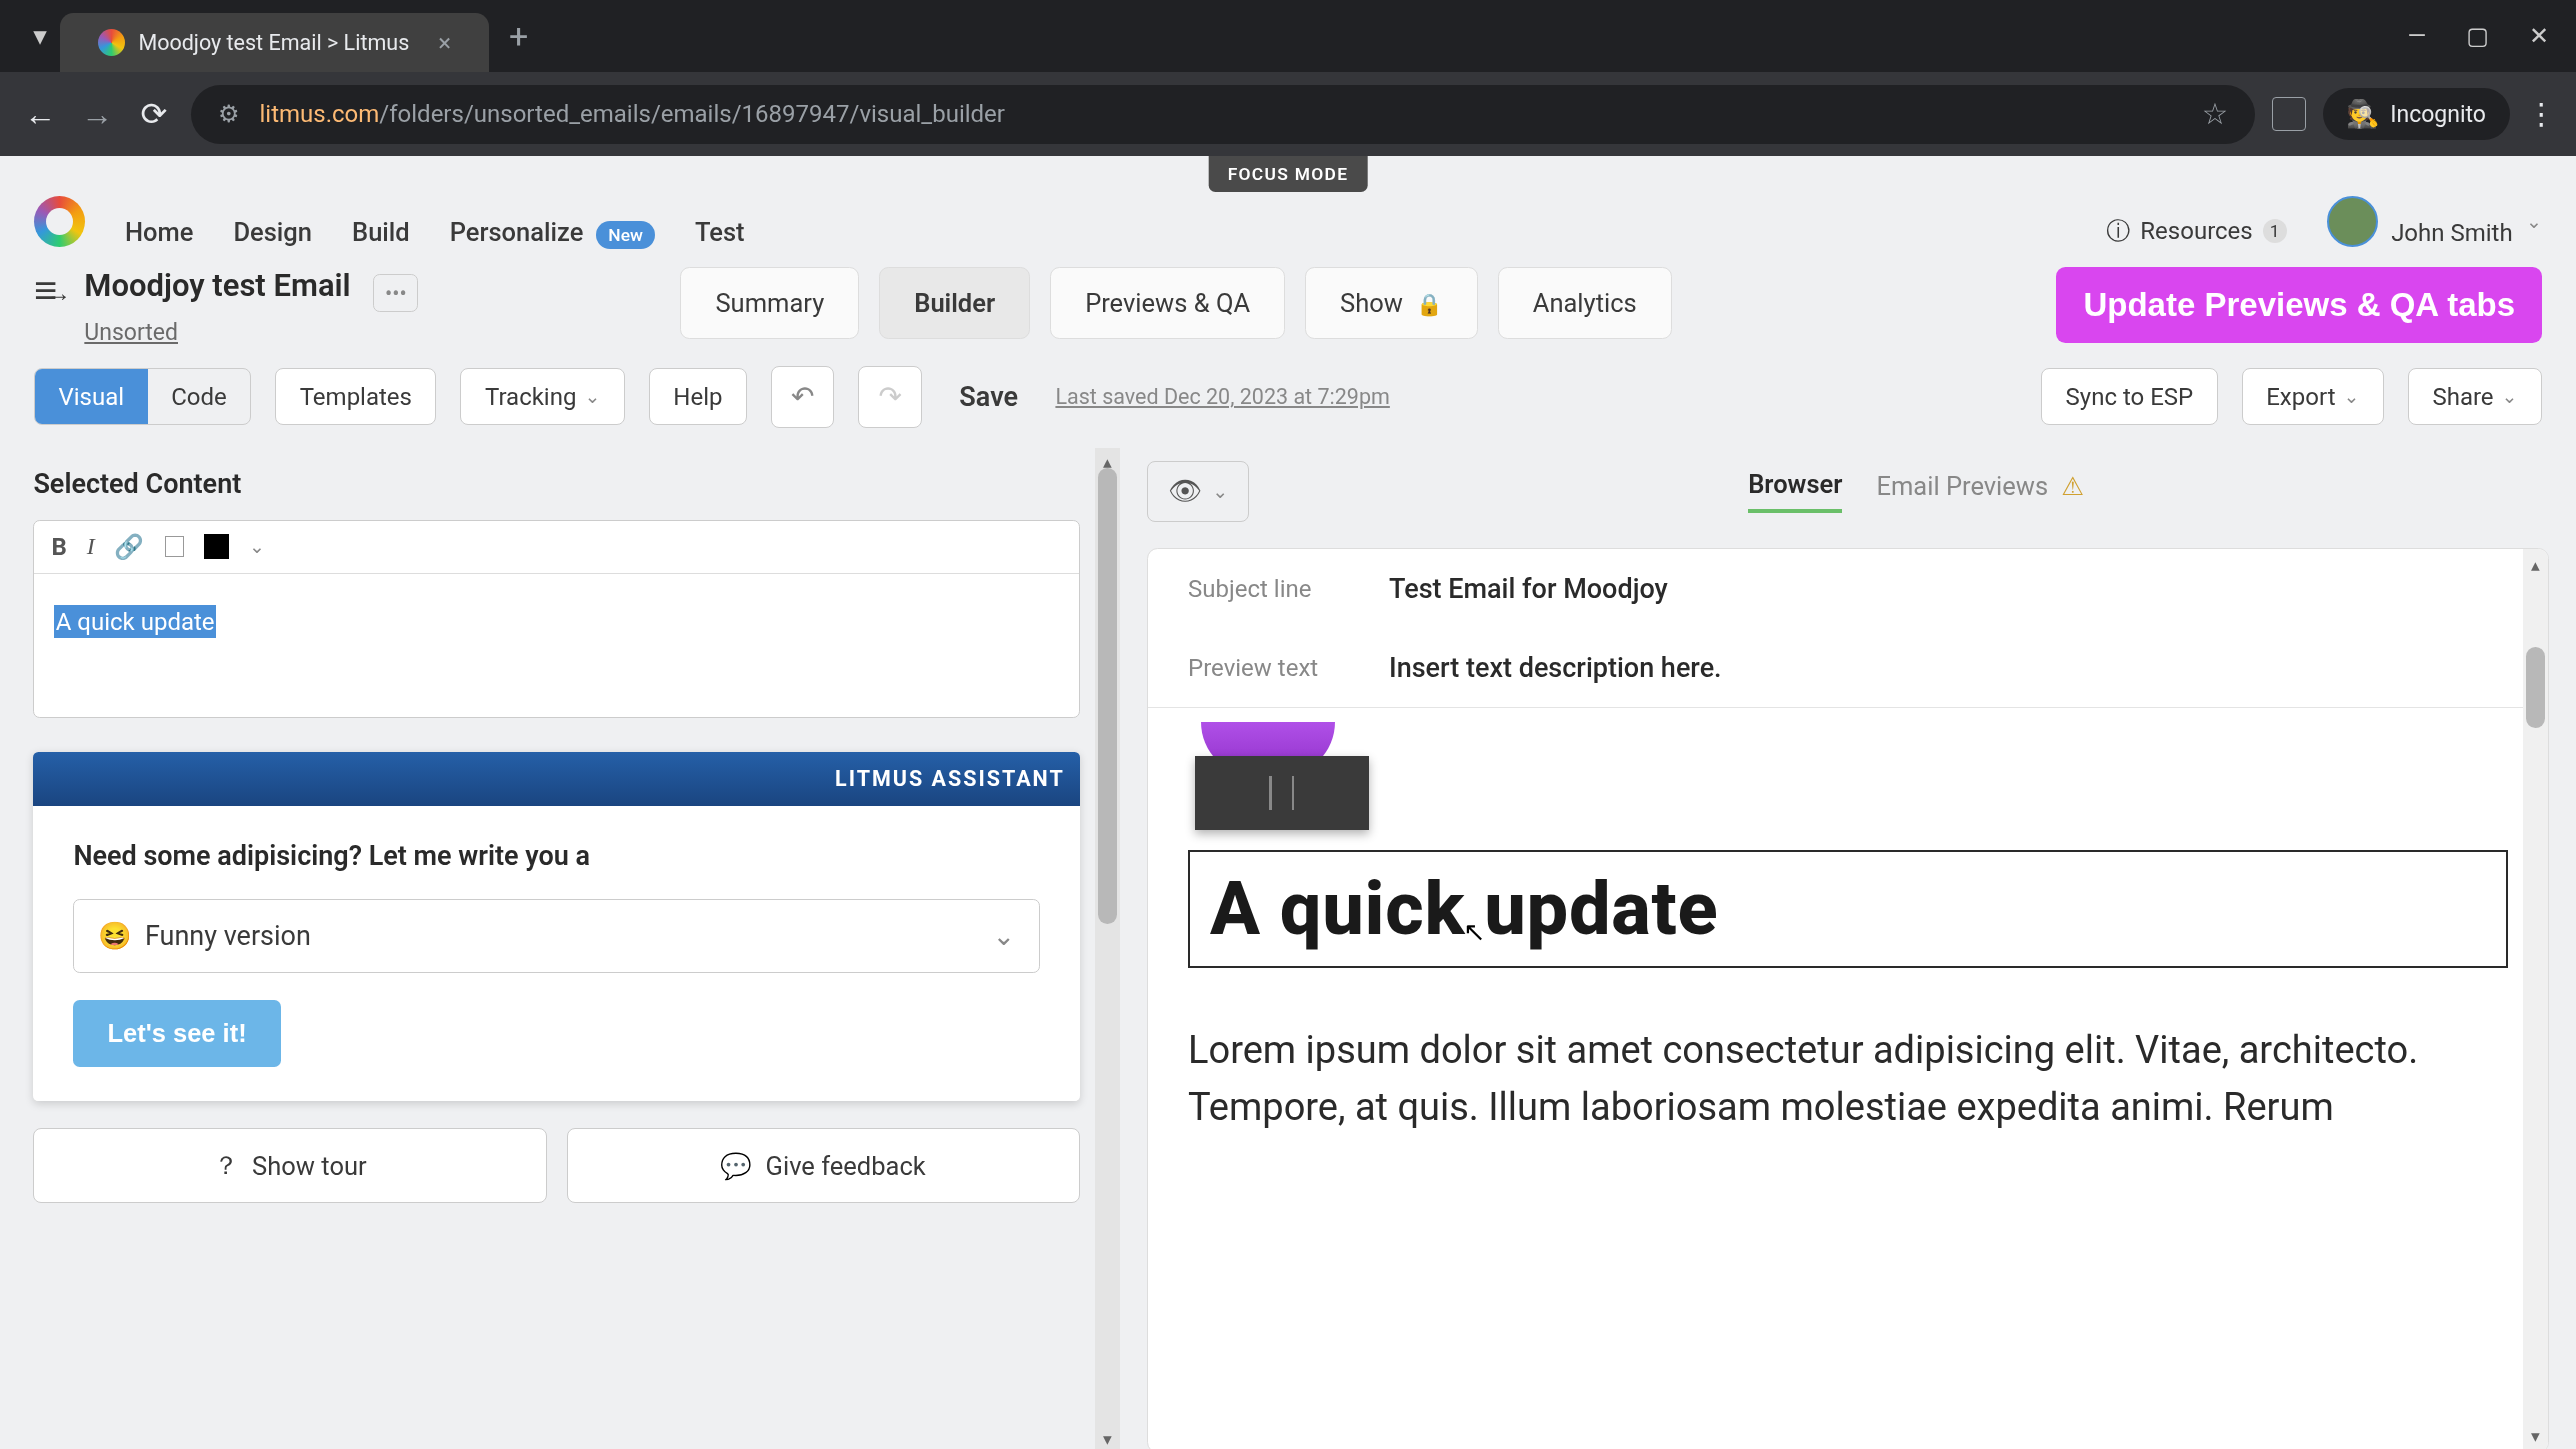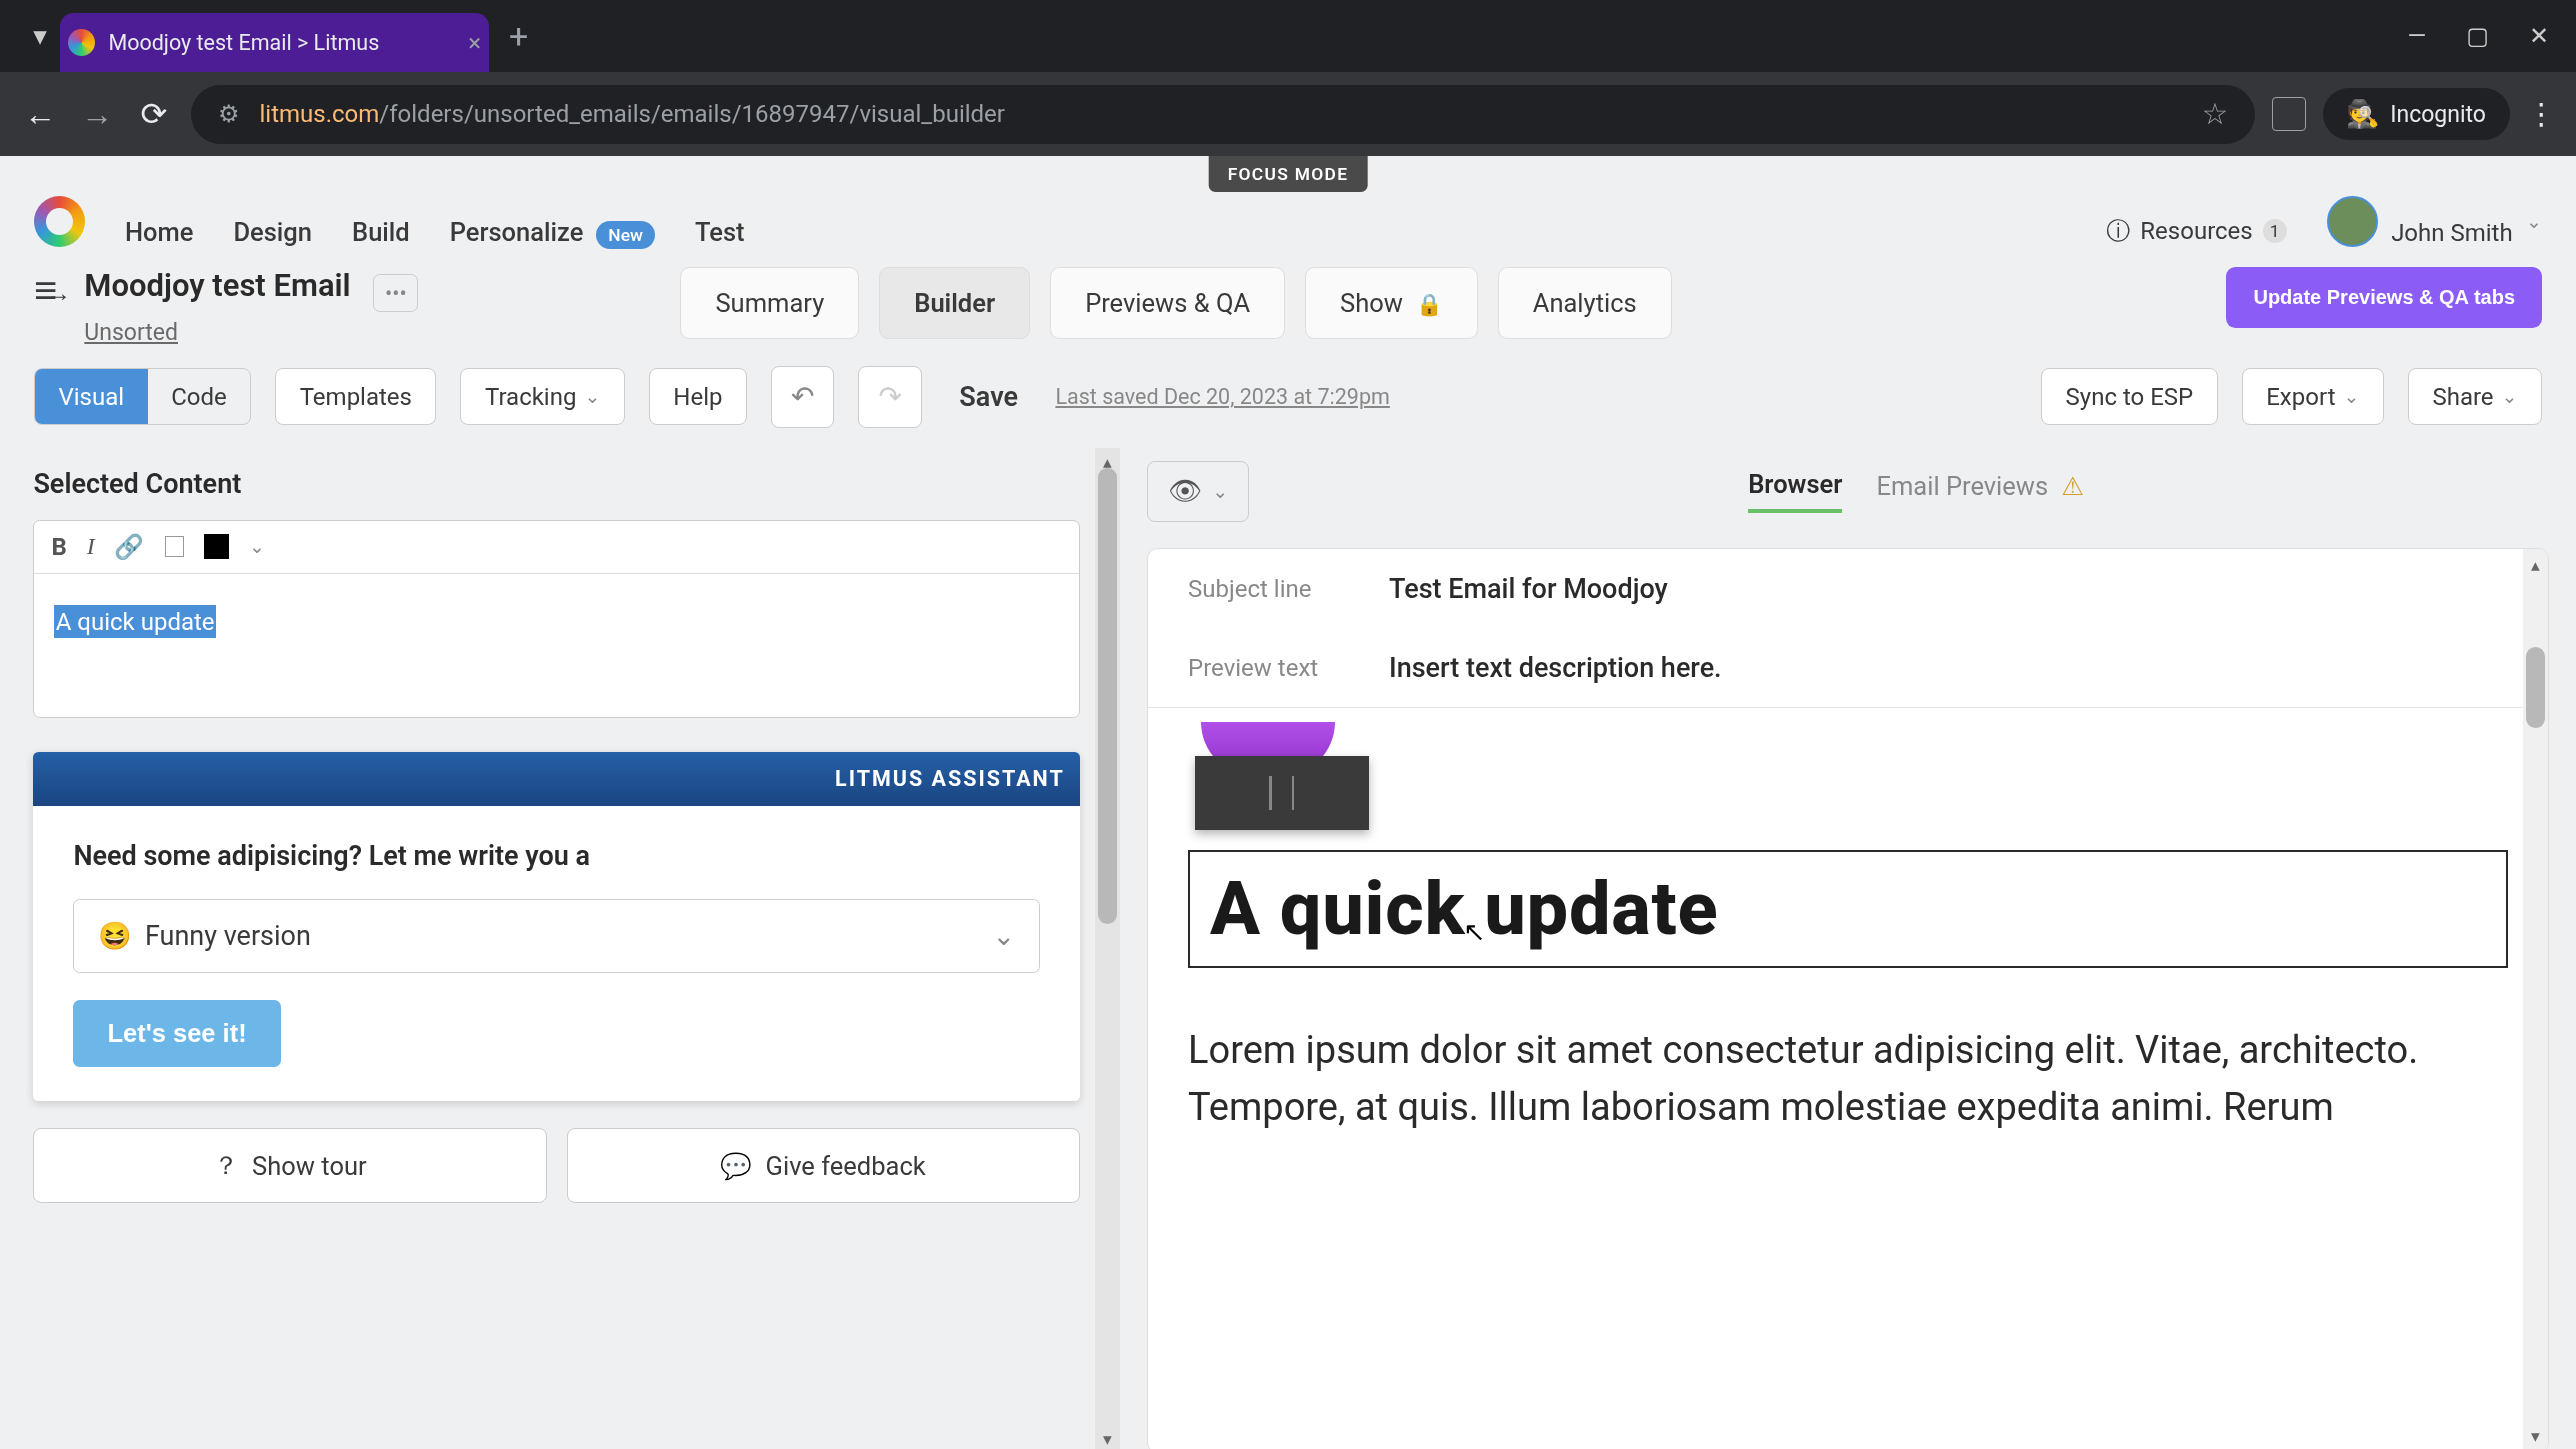--- a/index.html
+++ b/index.html
@@ -1,20 +1,20 @@
 <!DOCTYPE html>
 <html style="font-size:10.7px"><head>
 <meta charset="utf-8">
 <style>
 * { box-sizing: border-box; margin: 0; padding: 0; }
 body { font-family: -apple-system, BlinkMacSystemFont, "Segoe UI", Roboto, sans-serif; background: #f0f0f0; width: 2576px; height: 1449px; overflow: hidden; transform-origin: top left; }
 .browser-chrome { background: #202124; height: 72px; display: flex; align-items: flex-start; }
 .tab-bar { display: flex; align-items: center; height: 72px; padding-left: 20px; }
 .tab-ctrl { width: 40px; height: 40px; display: flex; align-items: center; justify-content: center; color: #ccc; font-size: 27px; }
-.tab { background: #4c1d95; border-radius: 13.4px 13.4px 0 0; height: 59px; display: flex; align-items: center; padding: 0 8px; gap: 13.4px; min-width: 429px; margin-top: 13.4px; }
+.tab { background: #404040; border-radius: 13.4px 13.4px 0 0; height: 59px; display: flex; align-items: center; padding: 0 38px; gap: 13.4px; min-width: 429px; margin-top: 13.4px; }
 .tab-favicon { width: 27px; height: 27px; border-radius: 50%; background: conic-gradient(#e74c3c, #f39c12, #f1c40f, #2ecc71, #3498db, #9b59b6, #e74c3c); }
 .tab-title { color: #e8eaed; font-size: 21.5px; flex: 1; }
 .tab-close { color: #9aa0a6; font-size: 24px; }
 .new-tab { color: #9aa0a6; font-size: 34px; margin-left: 20px; }
 .win-controls { margin-left: auto; display: flex; gap: 40px; padding-right: 27px; color: #ccc; font-size: 24px; align-items: center; height: 72px; }
 .url-bar-row { background: #35363a; height: 84px; display: flex; align-items: center; padding: 0 20px; gap: 17px; }
 .nav-btn { color: #9aa0a6; font-size: 32px; width: 40px; text-align: center; }
 .nav-btn.enabled { color: #e8eaed; }
 .url-bar { flex: 1; background: #202124; border-radius: 40px; height: 59px; display: flex; align-items: center; padding: 0 27px; gap: 20px; }
 .url-text { color: #e8eaed; font-size: 24px; }
@@ -43,21 +43,21 @@
 .hamb { font-size: 40px; color: #3a3a3a; position: relative; }
 .hamb::after { content: "→"; position: absolute; font-size: 24px; right: -13.4px; top: 12px; }
 .title-col { }
 .email-title { font-size: 31px; font-weight: 600; color: #2a2a2a; }
 .title-dots { display: inline-flex; border: 1.3px solid #ccc; border-radius: 6.7px; padding: 5.4px 10.7px; margin-left: 20px; color: #888; font-size: 21.5px; vertical-align: middle; }
 .unsorted { font-size: 23px; color: #6a6a6a; text-decoration: underline; margin-top: 6.7px; display: inline-block; }
 .main-tabs { display: flex; gap: 20px; margin-left: 235px; }
 .mtab { background: #fafafa; border: 1.3px solid #ddd; border-radius: 9.4px; padding: 20px 34px; font-size: 25.5px; color: #3a3a3a; }
 .mtab.active { background: #e8e8e8; font-weight: 600; }
 .lock-ic { font-size: 21.5px; color: #999; margin-left: 6.7px; }
-.update-btn { margin-left: auto; background: #8b5cf6; color: #fff; font-size: 20px; font-weight: 600; padding: 19px 27px; border-radius: 9.4px; border: none; }
+.update-btn { margin-left: auto; background: #d946ef; color: #fff; font-size: 33px; font-weight: 600; padding: 19px 27px; border-radius: 9.4px; border: none; }
 .toolbar-row { display: flex; align-items: center; padding: 20px 34px; gap: 24px; }
 .seg { display: flex; border: 1.3px solid #ccc; border-radius: 8px; overflow: hidden; }
 .seg-btn { padding: 13.4px 23.5px; font-size: 24px; color: #3a3a3a; }
 .seg-btn.active { background: #4a90d9; color: #fff; }
 .tbtn { background: #fff; border: 1.3px solid #ccc; border-radius: 8px; padding: 13.4px 23.5px; font-size: 24px; color: #3a3a3a; display: flex; align-items: center; gap: 8px; }
 .tbtn.icononly { padding: 13.4px 19px; font-size: 28px; color: #888; }
 .tbtn.disabled { color: #ccc; }
 .save-lbl { font-size: 27px; font-weight: 600; color: #3a3a3a; margin-left: 13.4px; }
 .last-saved { font-size: 21.5px; color: #888; text-decoration: underline; margin-left: 13.4px; }
 .tspacer { flex: 1; }

